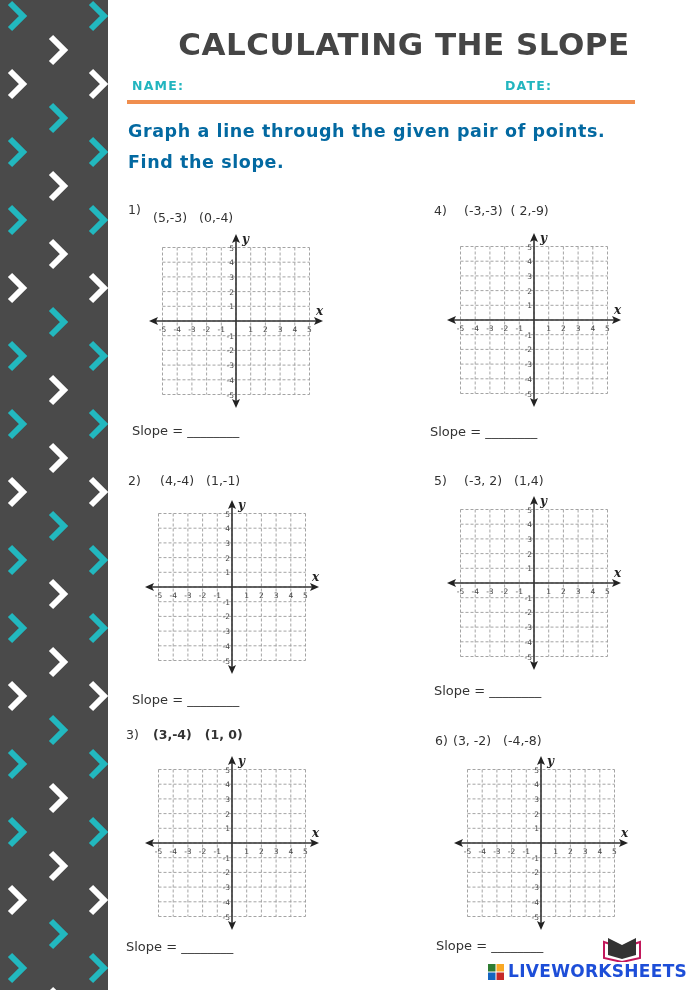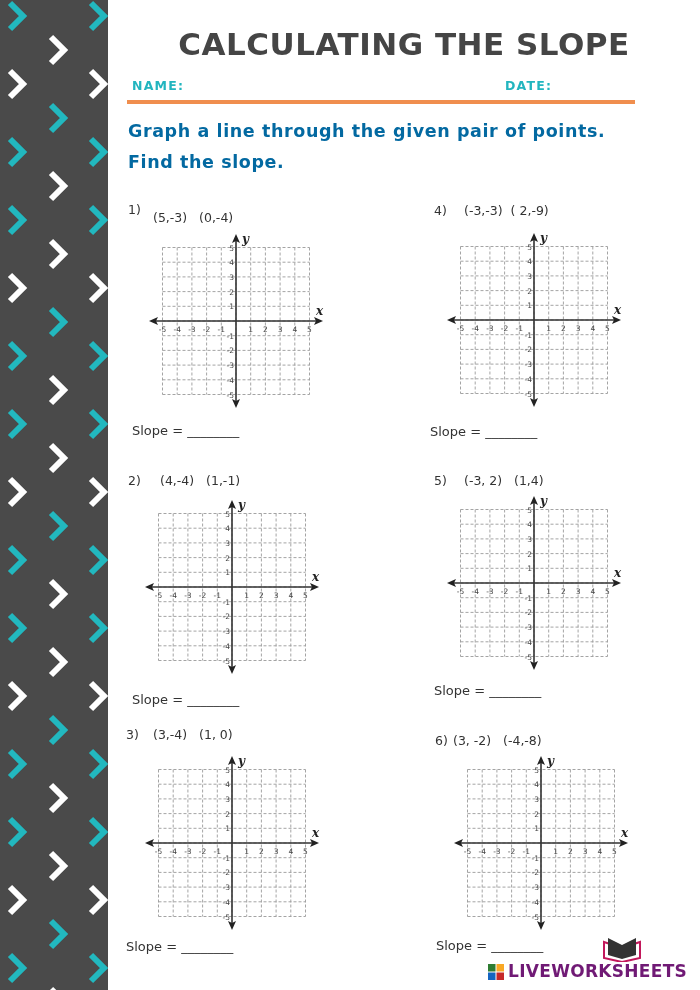--- a/index.html
+++ b/index.html
@@ -7,21 +7,21 @@
   .sidebar { position: absolute; left: 0; top: 0; width: 108px; height: 990px; background: #4a4a4a; overflow: hidden; }
   .chev { position: absolute; width: 22px; height: 34px; }
   .title { position: absolute; left: 108px; width: 592px; top: 26px; text-align: center; font-family: "DejaVu Sans", sans-serif; font-weight: bold; font-size: 31px; color: #454545; letter-spacing: 0.5px; }
   .lbl { position: absolute; top: 78px; font-family: "DejaVu Sans", sans-serif; font-weight: bold; font-size: 12.5px; color: #22b5bf; letter-spacing: 1.2px; }
   .rule { position: absolute; left: 127px; top: 100px; width: 508px; height: 4px; background: #f08e4e; }
   .instr { position: absolute; left: 128px; font-family: "DejaVu Sans", sans-serif; font-weight: bold; font-size: 17.5px; color: #0369a1; letter-spacing: 0.6px; }
   .prob { position: absolute; font-family: "DejaVu Sans", sans-serif; font-size: 12.5px; color: #333333; white-space: pre; }
   .slope { position: absolute; font-family: "DejaVu Sans", sans-serif; font-size: 13px; color: #333333; white-space: pre; }
   .graph { position: absolute; width: 180px; height: 176px; }
   .footer { position: absolute; left: 488px; top: 936px; width: 212px; height: 54px; }
-  .brand { position: absolute; left: 20px; top: 25px; font-family: "DejaVu Sans", sans-serif; font-weight: bold; font-size: 17px; color: #701a75; letter-spacing: 0.3px; }
+  .brand { position: absolute; left: 20px; top: 25px; font-family: "DejaVu Sans", sans-serif; font-weight: bold; font-size: 17px; color: #1d4ed8; letter-spacing: 0.3px; }
   .brand-badge { position: absolute; left: 0; top: 28px; width: 16px; height: 16px; }
   .book { position: absolute; left: 110px; top: 0; width: 48px; height: 26px; }
 </style>
 </head>
 <body>
 
 <div class="sidebar" id="sidebar">
     <div class="chev" style="left: 6px; top: -1px;"><svg width="22" height="34" viewBox="0 0 22 34">
         <polyline points="4,4 17,17 4,30" fill="none" stroke="#22b8bf" stroke-width="6" stroke-linecap="butt" stroke-linejoin="miter"></polyline>
       </svg></div>
@@ -277,21 +277,21 @@
         <text x="88" y="149.8" font-family="DejaVu Sans, sans-serif" font-size="7.5" fill="#444" text-anchor="end">-4</text>
         <text x="88" y="164.5" font-family="DejaVu Sans, sans-serif" font-size="7.5" fill="#444" text-anchor="end">-5</text>
         <text x="170" y="82" font-family="DejaVu Serif, serif" font-style="italic" font-weight="bold" font-size="12" fill="#222">x</text>
         <text x="96" y="10" font-family="DejaVu Serif, serif" font-style="italic" font-weight="bold" font-size="12" fill="#222">y</text>
       </svg></div>
   <div class="slope" style="left:132px; top:692px;">Slope = ________</div>
 </div>
 
 <div>
   <div class="prob" style="left:126px; top:727px;">3)</div>
-  <div class="prob" style="left:153px; top:727px;">(3,-4)   (1, 0)</div>
+  <div class="prob" style="left:153px; top:727px;font-weight:bold;">(3,-4)   (1, 0)</div>
   <div class="graph" style="left:142px; top:755px;"><svg width="180" height="176" viewBox="0 0 180 176" xmlns="http://www.w3.org/2000/svg">
         <line x1="16.5" y1="14.5" x2="16.5" y2="161.5" stroke="#9a9a9a" stroke-width="0.9" stroke-dasharray="3,2"></line>
         <line x1="16.5" y1="14.5" x2="163.5" y2="14.5" stroke="#9a9a9a" stroke-width="0.9" stroke-dasharray="3,2"></line>
         <line x1="31.200000000000003" y1="14.5" x2="31.200000000000003" y2="161.5" stroke="#9a9a9a" stroke-width="0.9" stroke-dasharray="3,2"></line>
         <line x1="16.5" y1="29.200000000000003" x2="163.5" y2="29.200000000000003" stroke="#9a9a9a" stroke-width="0.9" stroke-dasharray="3,2"></line>
         <line x1="45.900000000000006" y1="14.5" x2="45.900000000000006" y2="161.5" stroke="#9a9a9a" stroke-width="0.9" stroke-dasharray="3,2"></line>
         <line x1="16.5" y1="43.900000000000006" x2="163.5" y2="43.900000000000006" stroke="#9a9a9a" stroke-width="0.9" stroke-dasharray="3,2"></line>
         <line x1="60.6" y1="14.5" x2="60.6" y2="161.5" stroke="#9a9a9a" stroke-width="0.9" stroke-dasharray="3,2"></line>
         <line x1="16.5" y1="58.6" x2="163.5" y2="58.6" stroke="#9a9a9a" stroke-width="0.9" stroke-dasharray="3,2"></line>
         <line x1="75.3" y1="14.5" x2="75.3" y2="161.5" stroke="#9a9a9a" stroke-width="0.9" stroke-dasharray="3,2"></line>

